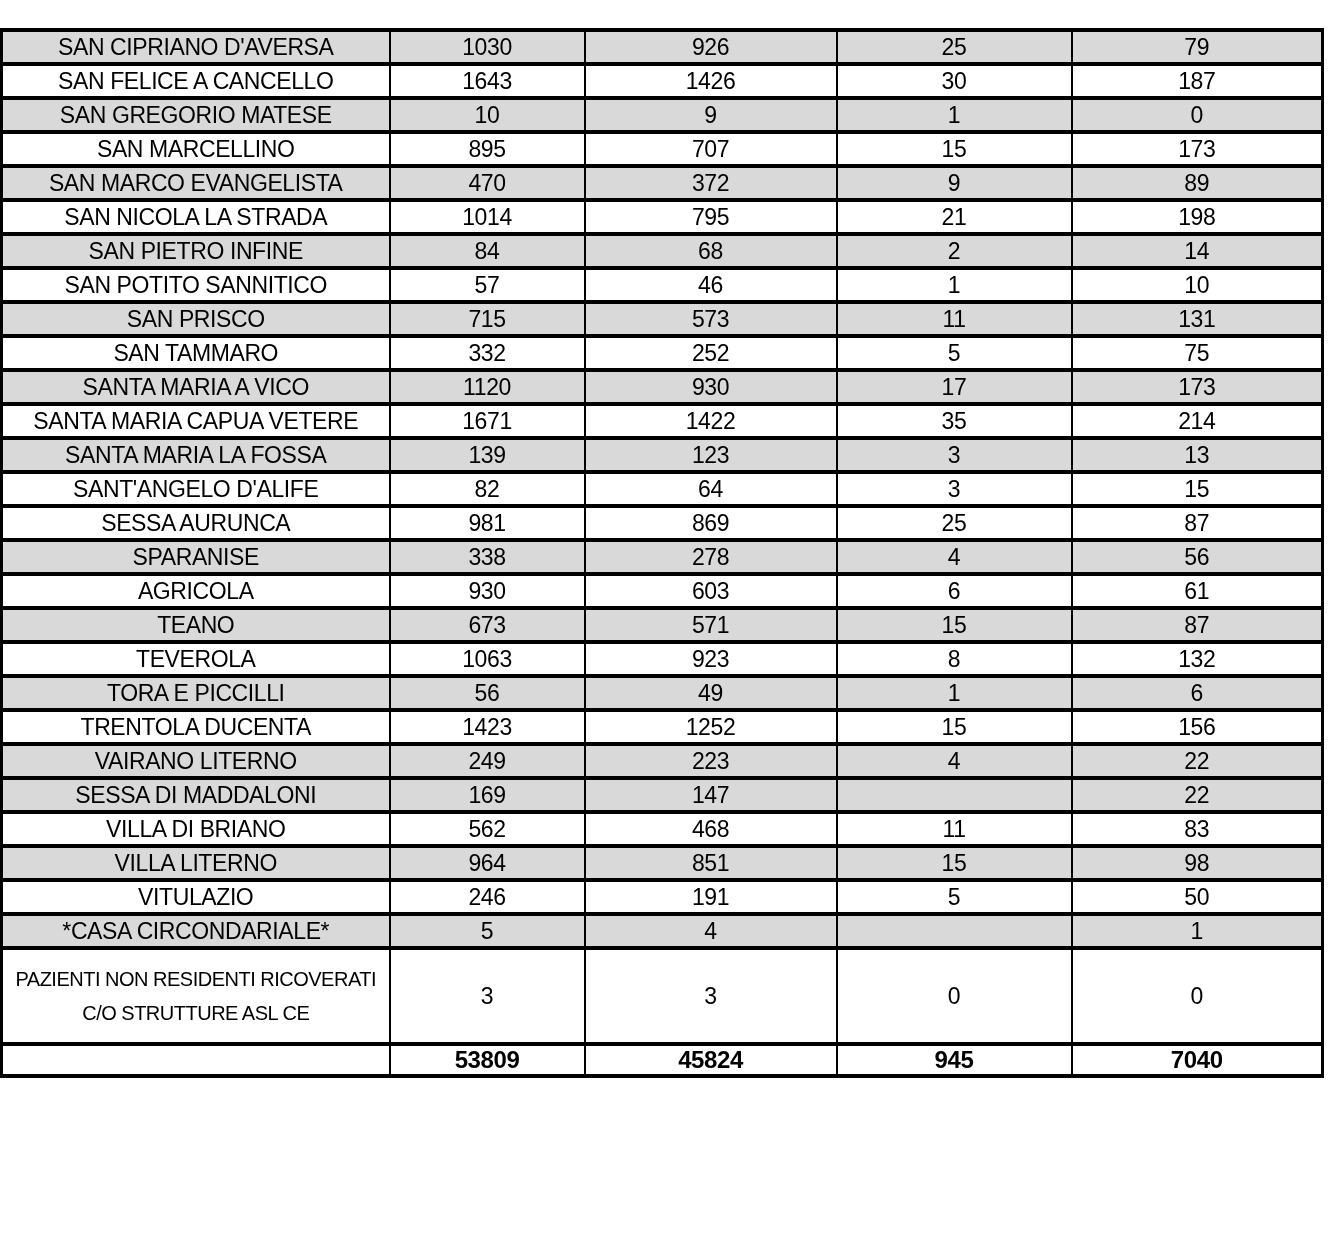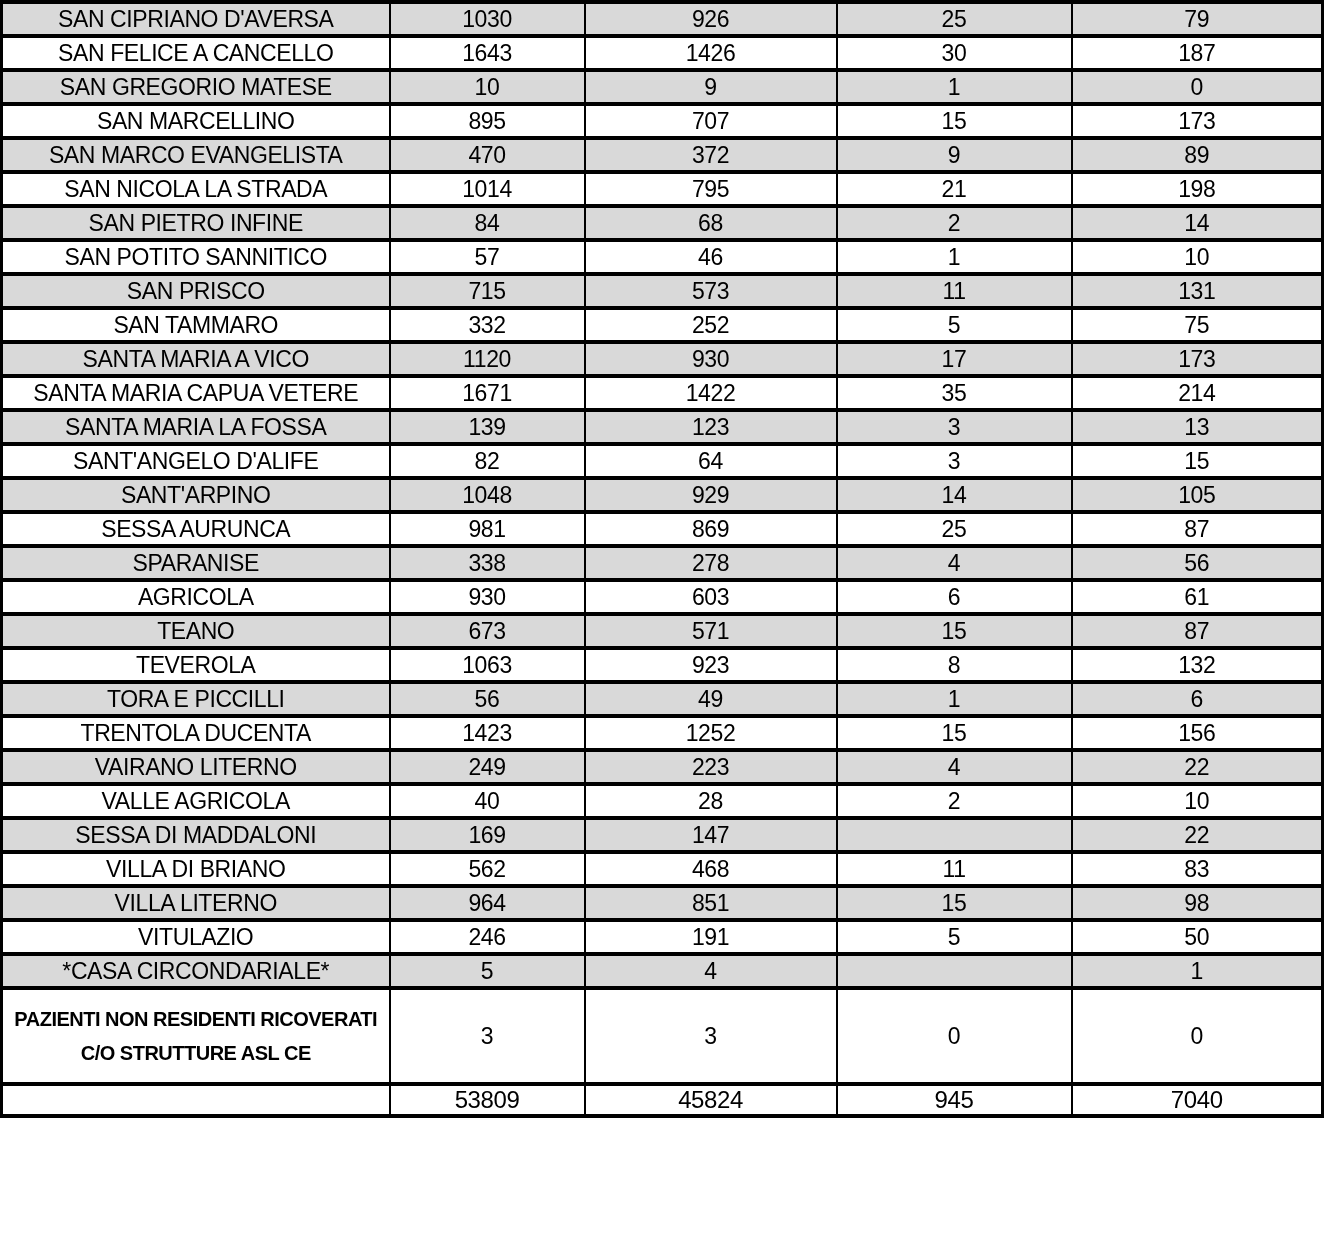--- a/index.html
+++ b/index.html
@@ -20,20 +20,21 @@
     width: 1329px;
     height: 1253px;
     background: #ffffff;
     overflow: hidden;
   }
   table.data-table {
     border-collapse: collapse;
     table-layout: fixed;
     width: 1321px;
     border: 3px solid var(--border);
+    margin-top: 28px;
   }
   col.c-name { width: 388px; }
   col.c-v1   { width: 195px; }
   col.c-v2   { width: 252px; }
   col.c-v3   { width: 235px; }
   col.c-v4   { width: 251px; }
   td {
     border-left: 2px solid var(--border);
     border-right: 2px solid var(--border);
     border-top: 4px solid var(--border);
@@ -51,25 +52,24 @@
   tr.plain  td { background: var(--plain); }
   tr.tall td {
     height: 96px;
   }
   tr.tall td.name-cell {
     white-space: normal;
     font-size: 20px;
     letter-spacing: -0.5px;
     line-height: 1.7;
     padding: 0 6px;
-    font-weight: bold;
   }
   tr.totals td {
     height: 32px;
-    font-weight: normal;
+    font-weight: bold;
     font-size: 24px;
     background: var(--plain);
   }
 </style>
 </head>
 <body>
 
 <div class="page">
   <table class="data-table">
     <colgroup>
@@ -171,27 +171,20 @@
           <td>3</td>
           <td>13</td>
         </tr>
         <tr class="plain">
           <td class="name-cell">SANT'ANGELO D'ALIFE</td>
           <td>82</td>
           <td>64</td>
           <td>3</td>
           <td>15</td>
         </tr>
-        <tr class="shaded">
-          <td class="name-cell">SANT'ARPINO</td>
-          <td>1048</td>
-          <td>929</td>
-          <td>14</td>
-          <td>105</td>
-        </tr>
         <tr class="plain">
           <td class="name-cell">SESSA AURUNCA</td>
           <td>981</td>
           <td>869</td>
           <td>25</td>
           <td>87</td>
         </tr>
         <tr class="shaded">
           <td class="name-cell">SPARANISE</td>
           <td>338</td>
@@ -233,27 +226,20 @@
           <td>1252</td>
           <td>15</td>
           <td>156</td>
         </tr>
         <tr class="shaded">
           <td class="name-cell">VAIRANO LITERNO</td>
           <td>249</td>
           <td>223</td>
           <td>4</td>
           <td>22</td>
-        </tr>
-        <tr class="plain">
-          <td class="name-cell">VALLE AGRICOLA</td>
-          <td>40</td>
-          <td>28</td>
-          <td>2</td>
-          <td>10</td>
         </tr>
         <tr class="shaded">
           <td class="name-cell">SESSA DI MADDALONI</td>
           <td>169</td>
           <td>147</td>
           <td></td>
           <td>22</td>
         </tr>
         <tr class="plain">
           <td class="name-cell">VILLA DI BRIANO</td>

